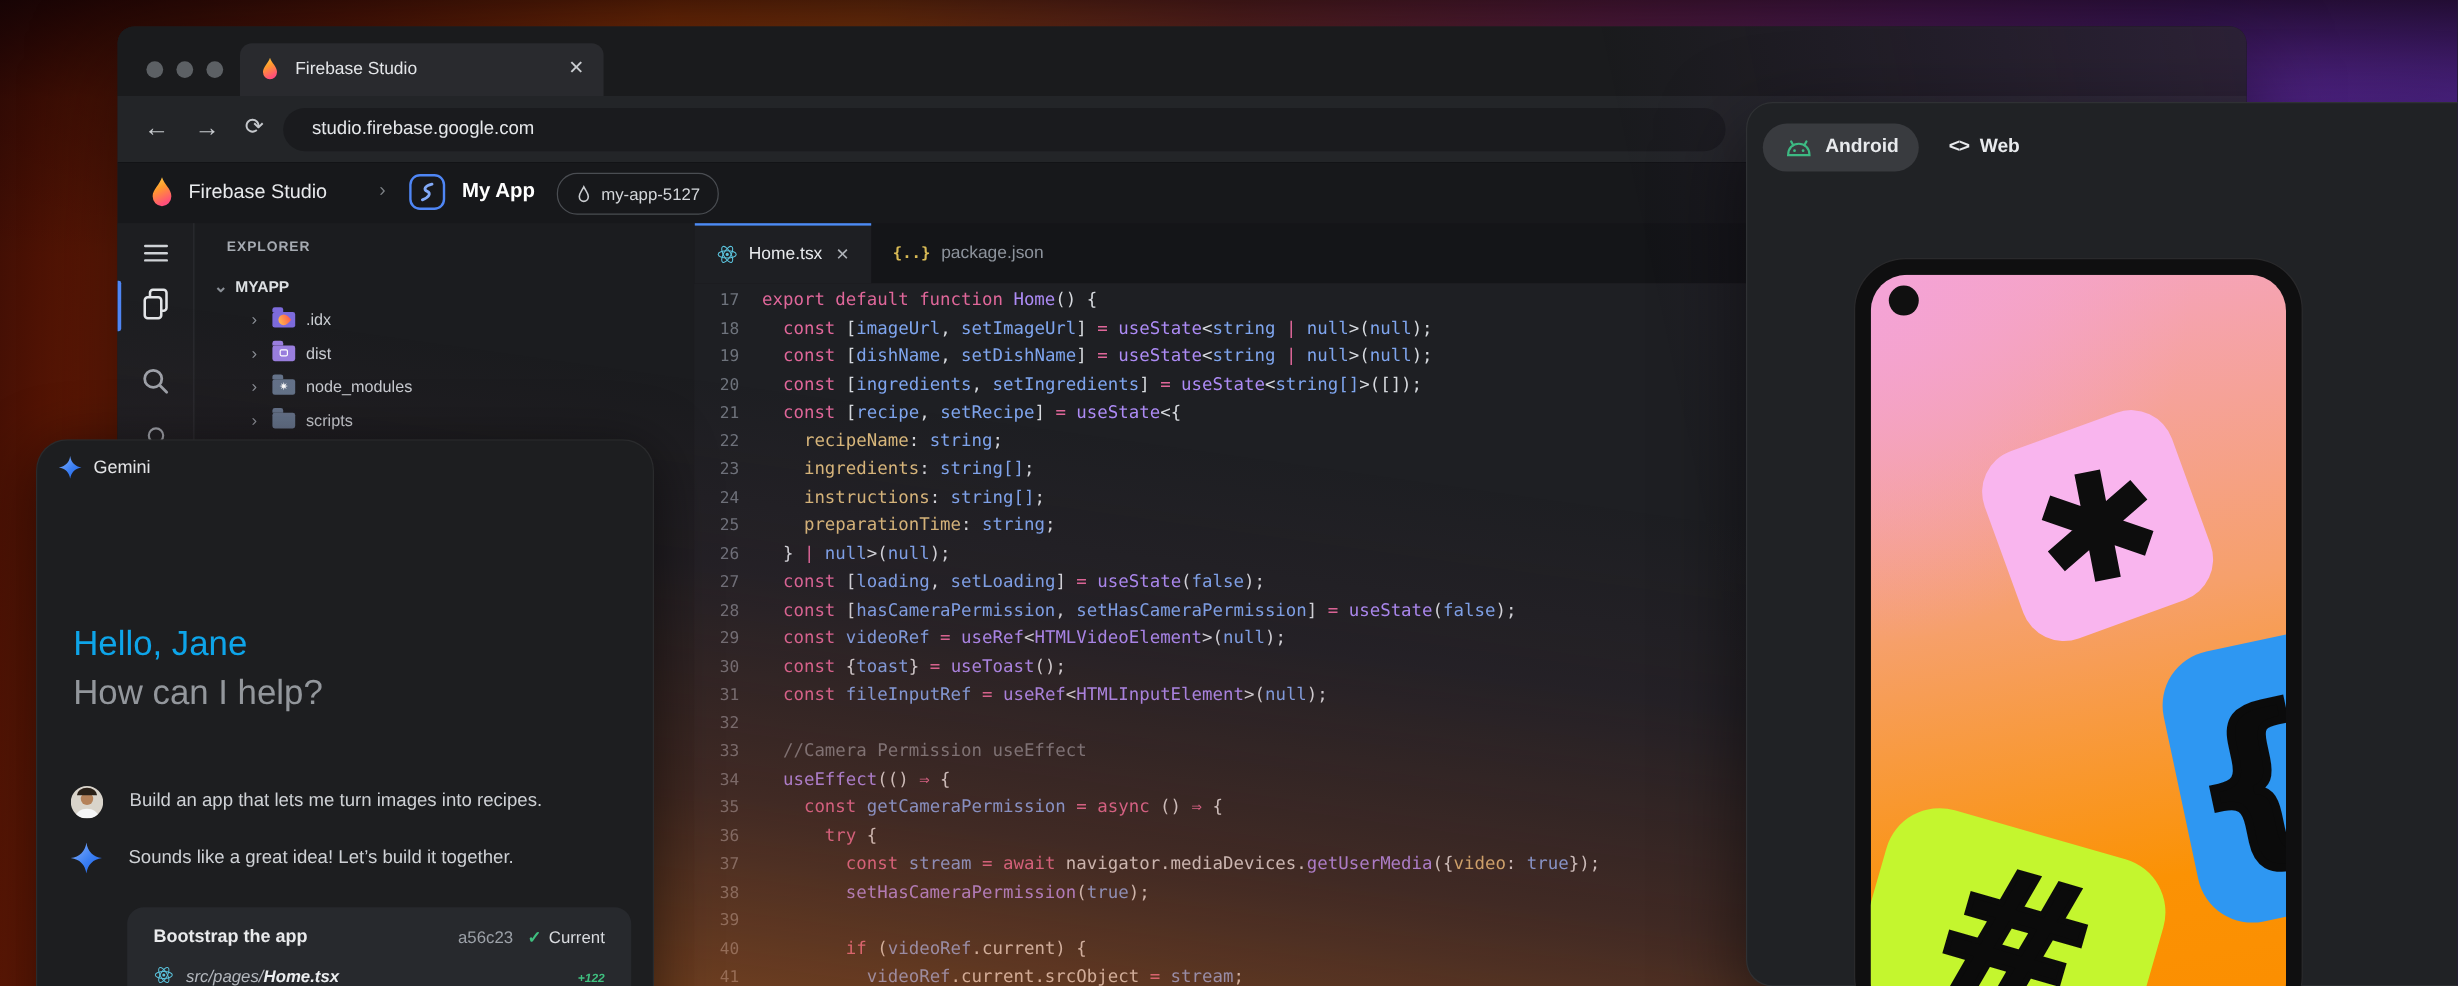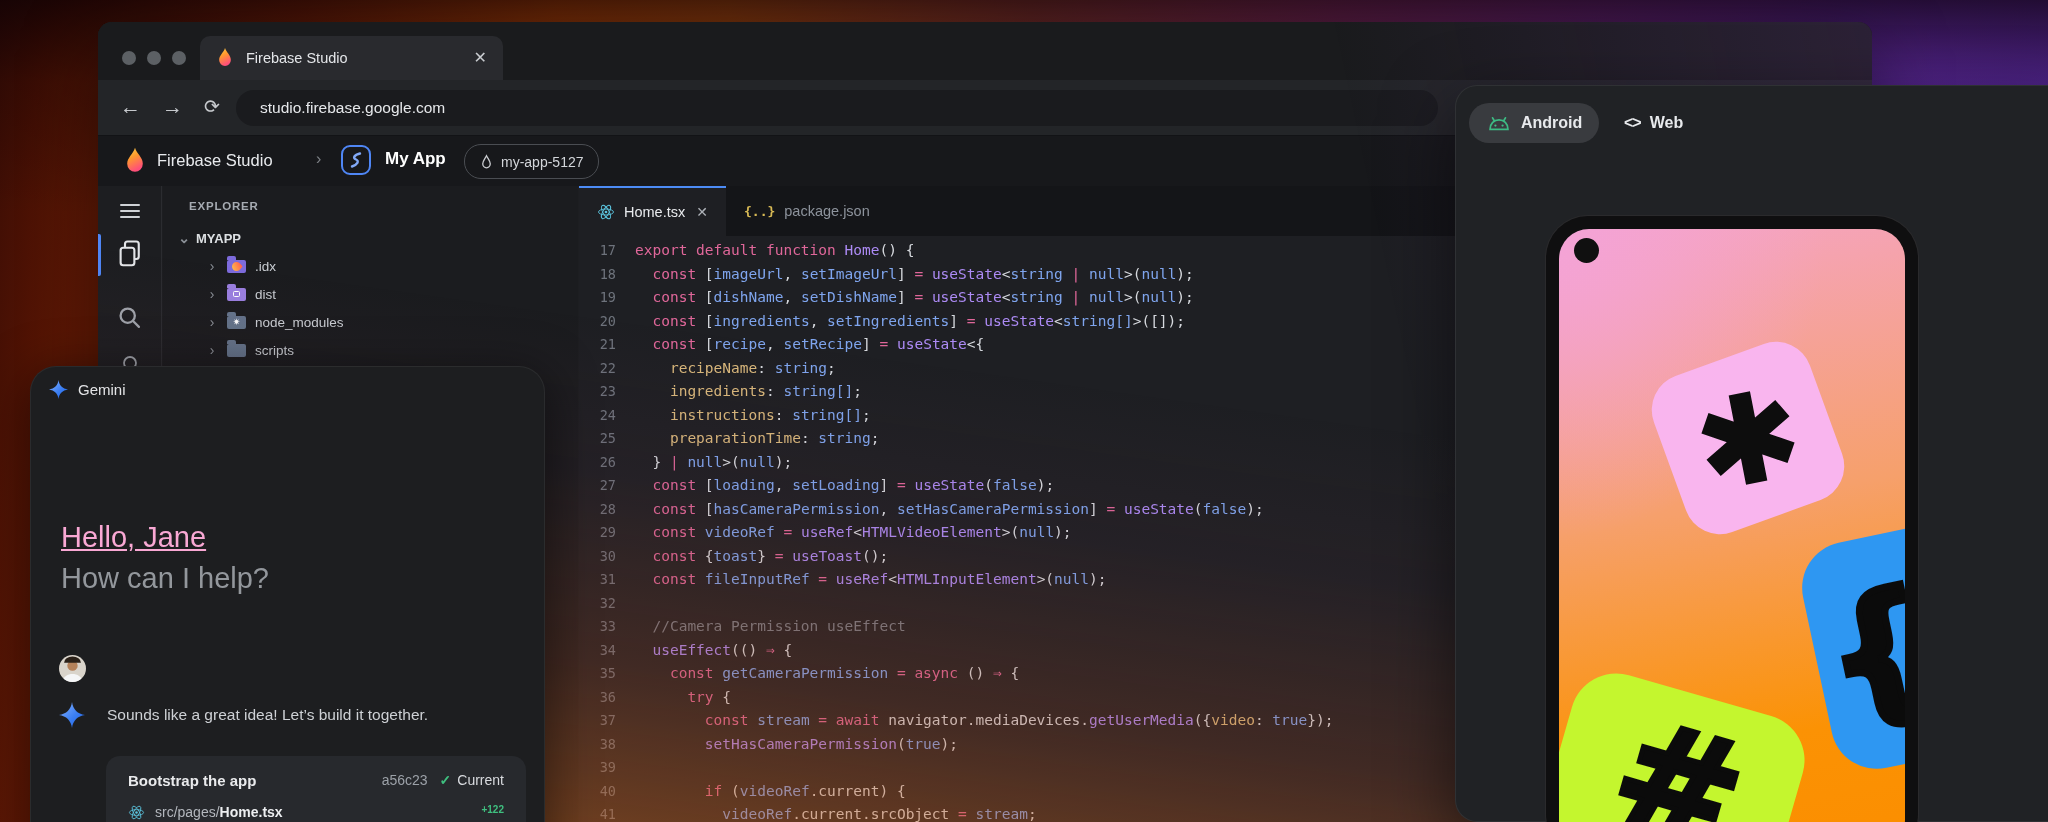--- a/index.html
+++ b/index.html
@@ -78,32 +78,32 @@
   .fade{position:absolute;inset:0;border-radius:14px 14px 0 0;pointer-events:none;z-index:5;
         background:linear-gradient(8deg,rgba(222,108,28,.5) 0%,rgba(170,75,40,.25) 22%,rgba(120,60,80,.08) 40%,transparent 55%),
                    linear-gradient(258deg,rgba(140,70,190,.16) 0%,transparent 28%);}
   
   .gemini{position:absolute;left:30px;top:366px;width:515px;height:540px;background:#1d1e20;
           border:1px solid rgba(255,255,255,.06);border-bottom:none;box-sizing:border-box;
           border-radius:26px 26px 0 0;z-index:30;box-shadow:0 10px 50px rgba(0,0,0,.55);overflow:hidden;}
   .ghead{position:absolute;left:18px;top:13px;display:flex;align-items:center;gap:10px;}
   .ghead span{font-size:15px;color:#e3e4e6;}
   .greet{position:absolute;left:30px;top:150px;font-size:29px;line-height:41px;}
-  .greet .g1{color:#f9a8d4;text-decoration:underline;}
+  .greet .g1{color:#0ea5e9;}
   .greet .g2{color:#93979c;}
   .msg{position:absolute;left:28px;display:flex;align-items:flex-start;gap:22px;}
   .msg .txt{font-size:15.5px;color:#ced1d5;padding-top:4px;}
   .card{position:absolute;left:75px;top:389px;width:420px;height:110px;background:#27292d;
         border-radius:14px;padding:16px 22px;box-sizing:border-box;}
-  .crow{display:flex;align-items:flex-start;}
+  .crow{display:flex;align-items:flex-end;}
   .ctitle{font-size:15px;font-weight:bold;color:#e9eaec;flex:1;}
   .csha{font-size:14px;color:#9ca1a8;margin-right:12px;}
   .cchk{font-size:14px;color:#3fbf7f;font-weight:bold;margin-right:6px;}
   .ccur{font-size:14px;color:#d9dbdf;}
-  .crow2{margin-top:15px;}
+  .crow2{margin-top:15px;font-style:italic;}
   .cpath{font-size:14px;color:#b3b7bd;margin-left:10px;flex:1;}
   .cpath b{color:#eceef0;}
   .cdiff{font-size:10px;font-weight:bold;color:#3fbf7f;}
   
   .device{position:absolute;left:1455px;top:85px;width:620px;height:737px;background:#202225;
           border:1px solid rgba(255,255,255,.07);box-sizing:border-box;border-radius:22px;z-index:40;
           box-shadow:0 24px 70px rgba(0,0,0,.55);}
   .tgl{position:absolute;top:17px;height:40px;display:flex;align-items:center;gap:9px;}
   .tgl span{font-size:16px;font-weight:bold;color:#e8eaed;}
   .tgl.android{left:13px;background:#393b3f;border-radius:21px;padding:0 17px;}
@@ -411,20 +411,21 @@
               <circle cx="12" cy="12" r="12"></circle>
             </clipPath>
           </defs>
         <g clip-path="url(#avc)">
             <rect width="24" height="24" fill="#d9d4cb"></rect>
         <circle cx="12" cy="9.5" r="4.6" fill="#b5825a"></circle>
         <path d="M4.5 12a7.5 5.5 0 0 1 15 0z" fill="#2b2118" transform="translate(0,-5.2)"></path>
         <path d="M2.5 24c1.5-5 5.2-7.2 9.5-7.2s8 2.2 9.5 7.2z" fill="#f5f6f7"></path>
           </g>
       </svg>
+      <span class="txt">Build an app that lets me turn images into recipes.</span>
     </div>
 
     <div class="msg" style="top:335px">
       <svg width="26" height="26" viewBox="0 0 24 24">
           <path d="M12 0C12.9 6.8 17.2 11.1 24 12c-6.8.9-11.1 5.2-12 12-.9-6.8-5.2-11.1-12-12C6.8 11.1 11.1 6.8 12 0Z" fill="url(#starG)"></path>
         </svg>
       <span class="txt">Sounds like a great idea! Let’s build it together.</span>
     </div>
 
     <div class="card">

